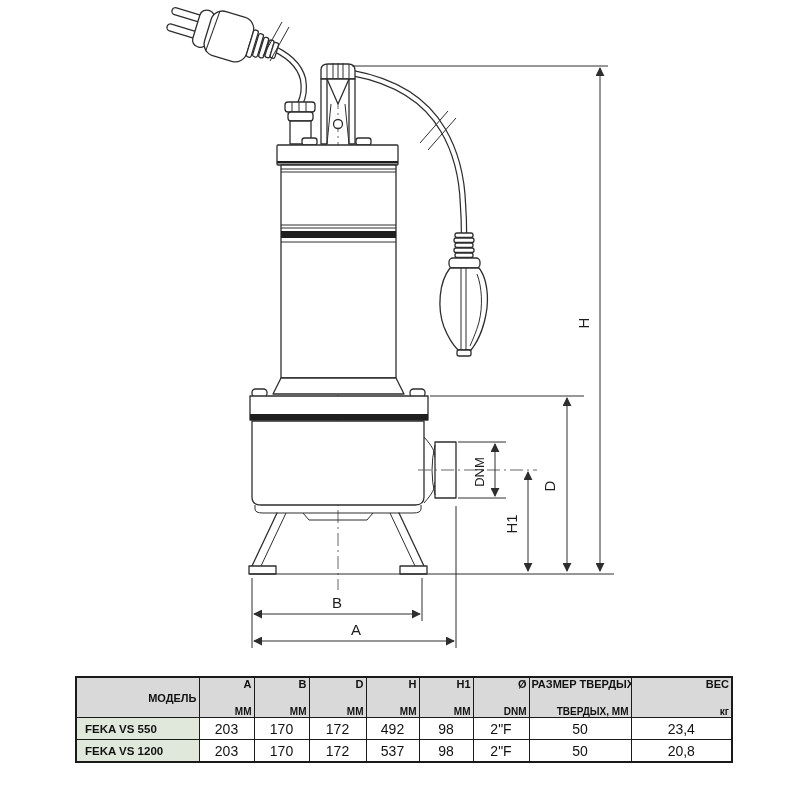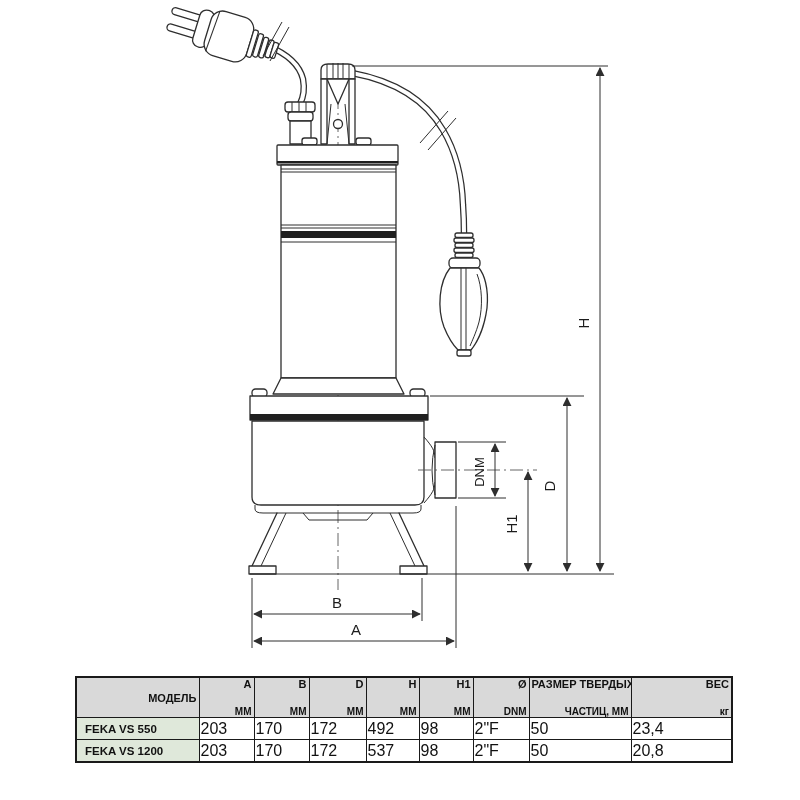--- a/index.html
+++ b/index.html
@@ -29,21 +29,21 @@
     border-collapse:collapse; table-layout:fixed;
     border:2px solid #1a1a1a; font-size:11px; color:#111;
     background:#fff;
   }
   table.spec th, table.spec td { border:1px solid #1a1a1a; overflow:hidden; white-space:nowrap; }
   table.spec thead th {
     background:#d9d9d9; height:39px; text-align:right;
     font-weight:bold; vertical-align:middle; padding:0 2px;
   }
   table.spec thead th .u { font-size:10px; font-weight:bold; margin-top:16px; }
-  table.spec tbody td { height:19px; text-align:left; font-size:16px; }
+  table.spec tbody td { height:19px; text-align:center; font-size:14px; }
   table.spec tbody td.model-cell {
     background:#dfe8da; text-align:left; padding-left:8px;
     font-weight:bold; font-size:11.5px;
   }
 </style>
 </head>
 <body>
 
 <div class="sheet">
 
@@ -242,21 +242,21 @@
         <th>
           <div>H1</div>
             <div class="u">ММ</div>
         </th>
         <th>
           <div>Ø</div>
             <div class="u">DNM</div>
         </th>
         <th>
           <div>РАЗМЕР ТВЕРДЫХ</div>
-            <div class="u">ЧАСТИЦ, ММ</div>
+            <div class="u">ТВЕРДЫХ, ММ</div>
         </th>
         <th>
           <div>ВЕС</div>
             <div class="u">кг</div>
         </th>
       </tr>
     </thead>
     <tbody>
         <tr>
           <td class="model-cell">FEKA VS 550</td>

